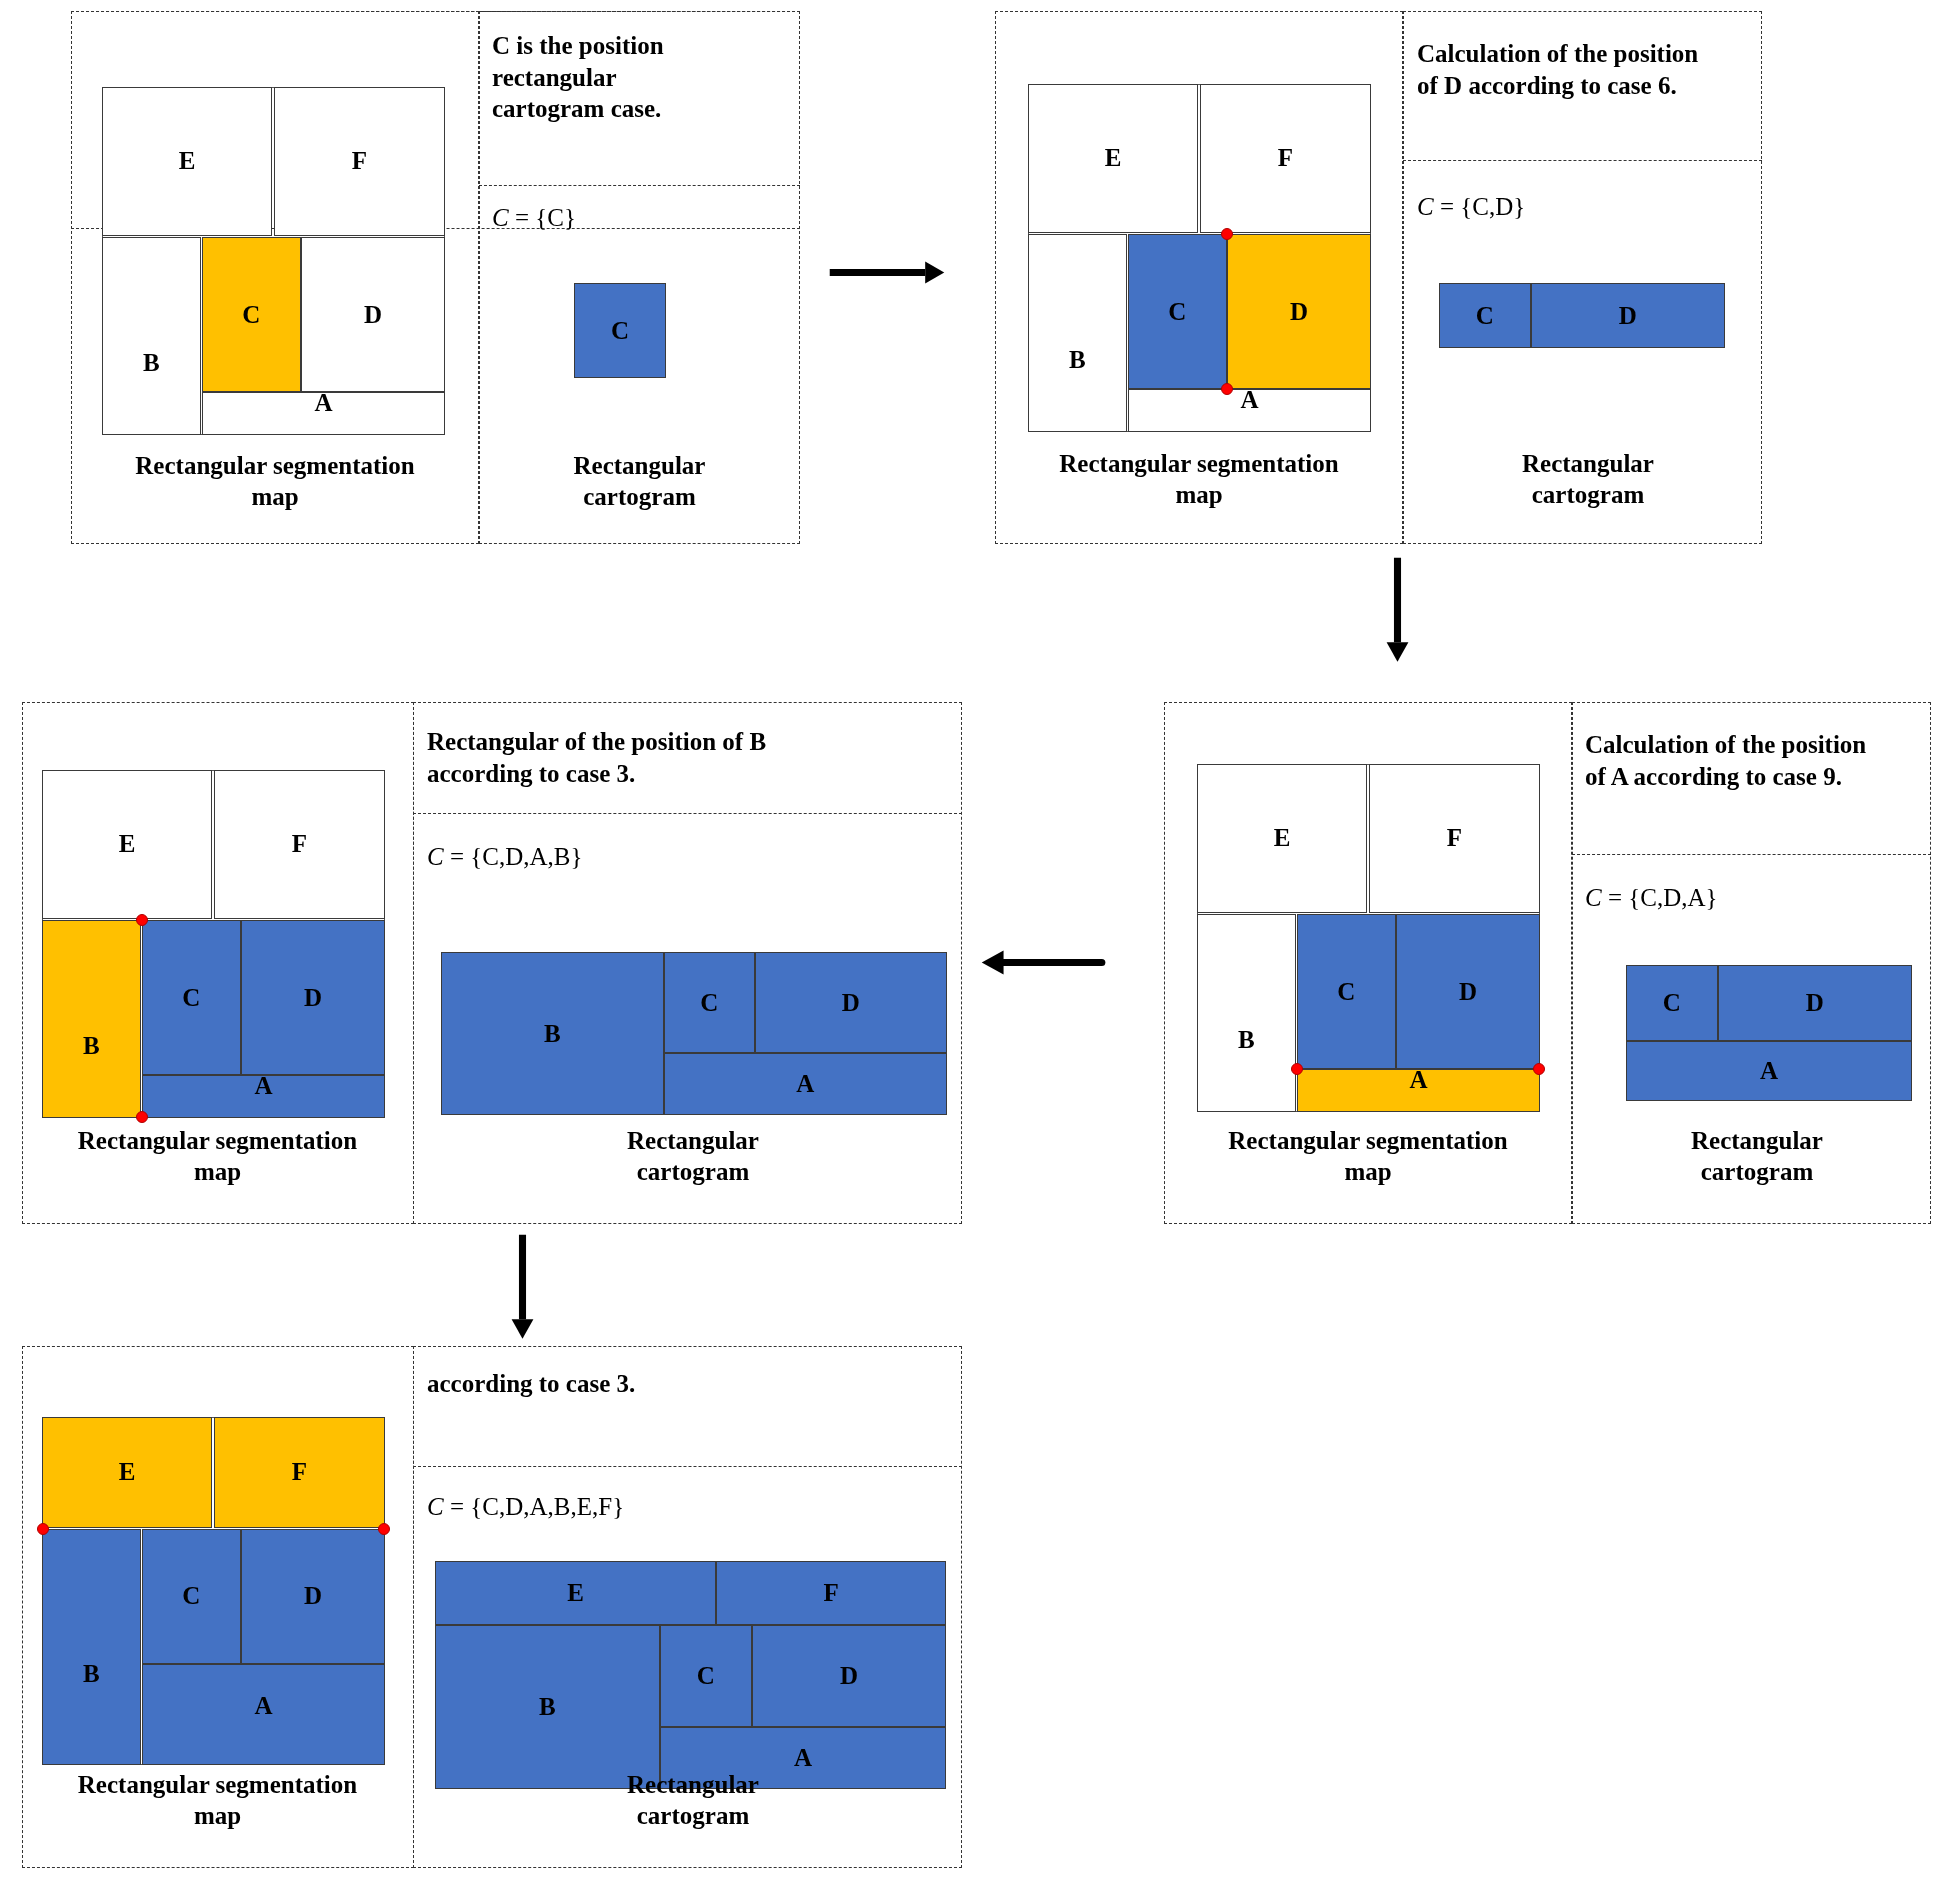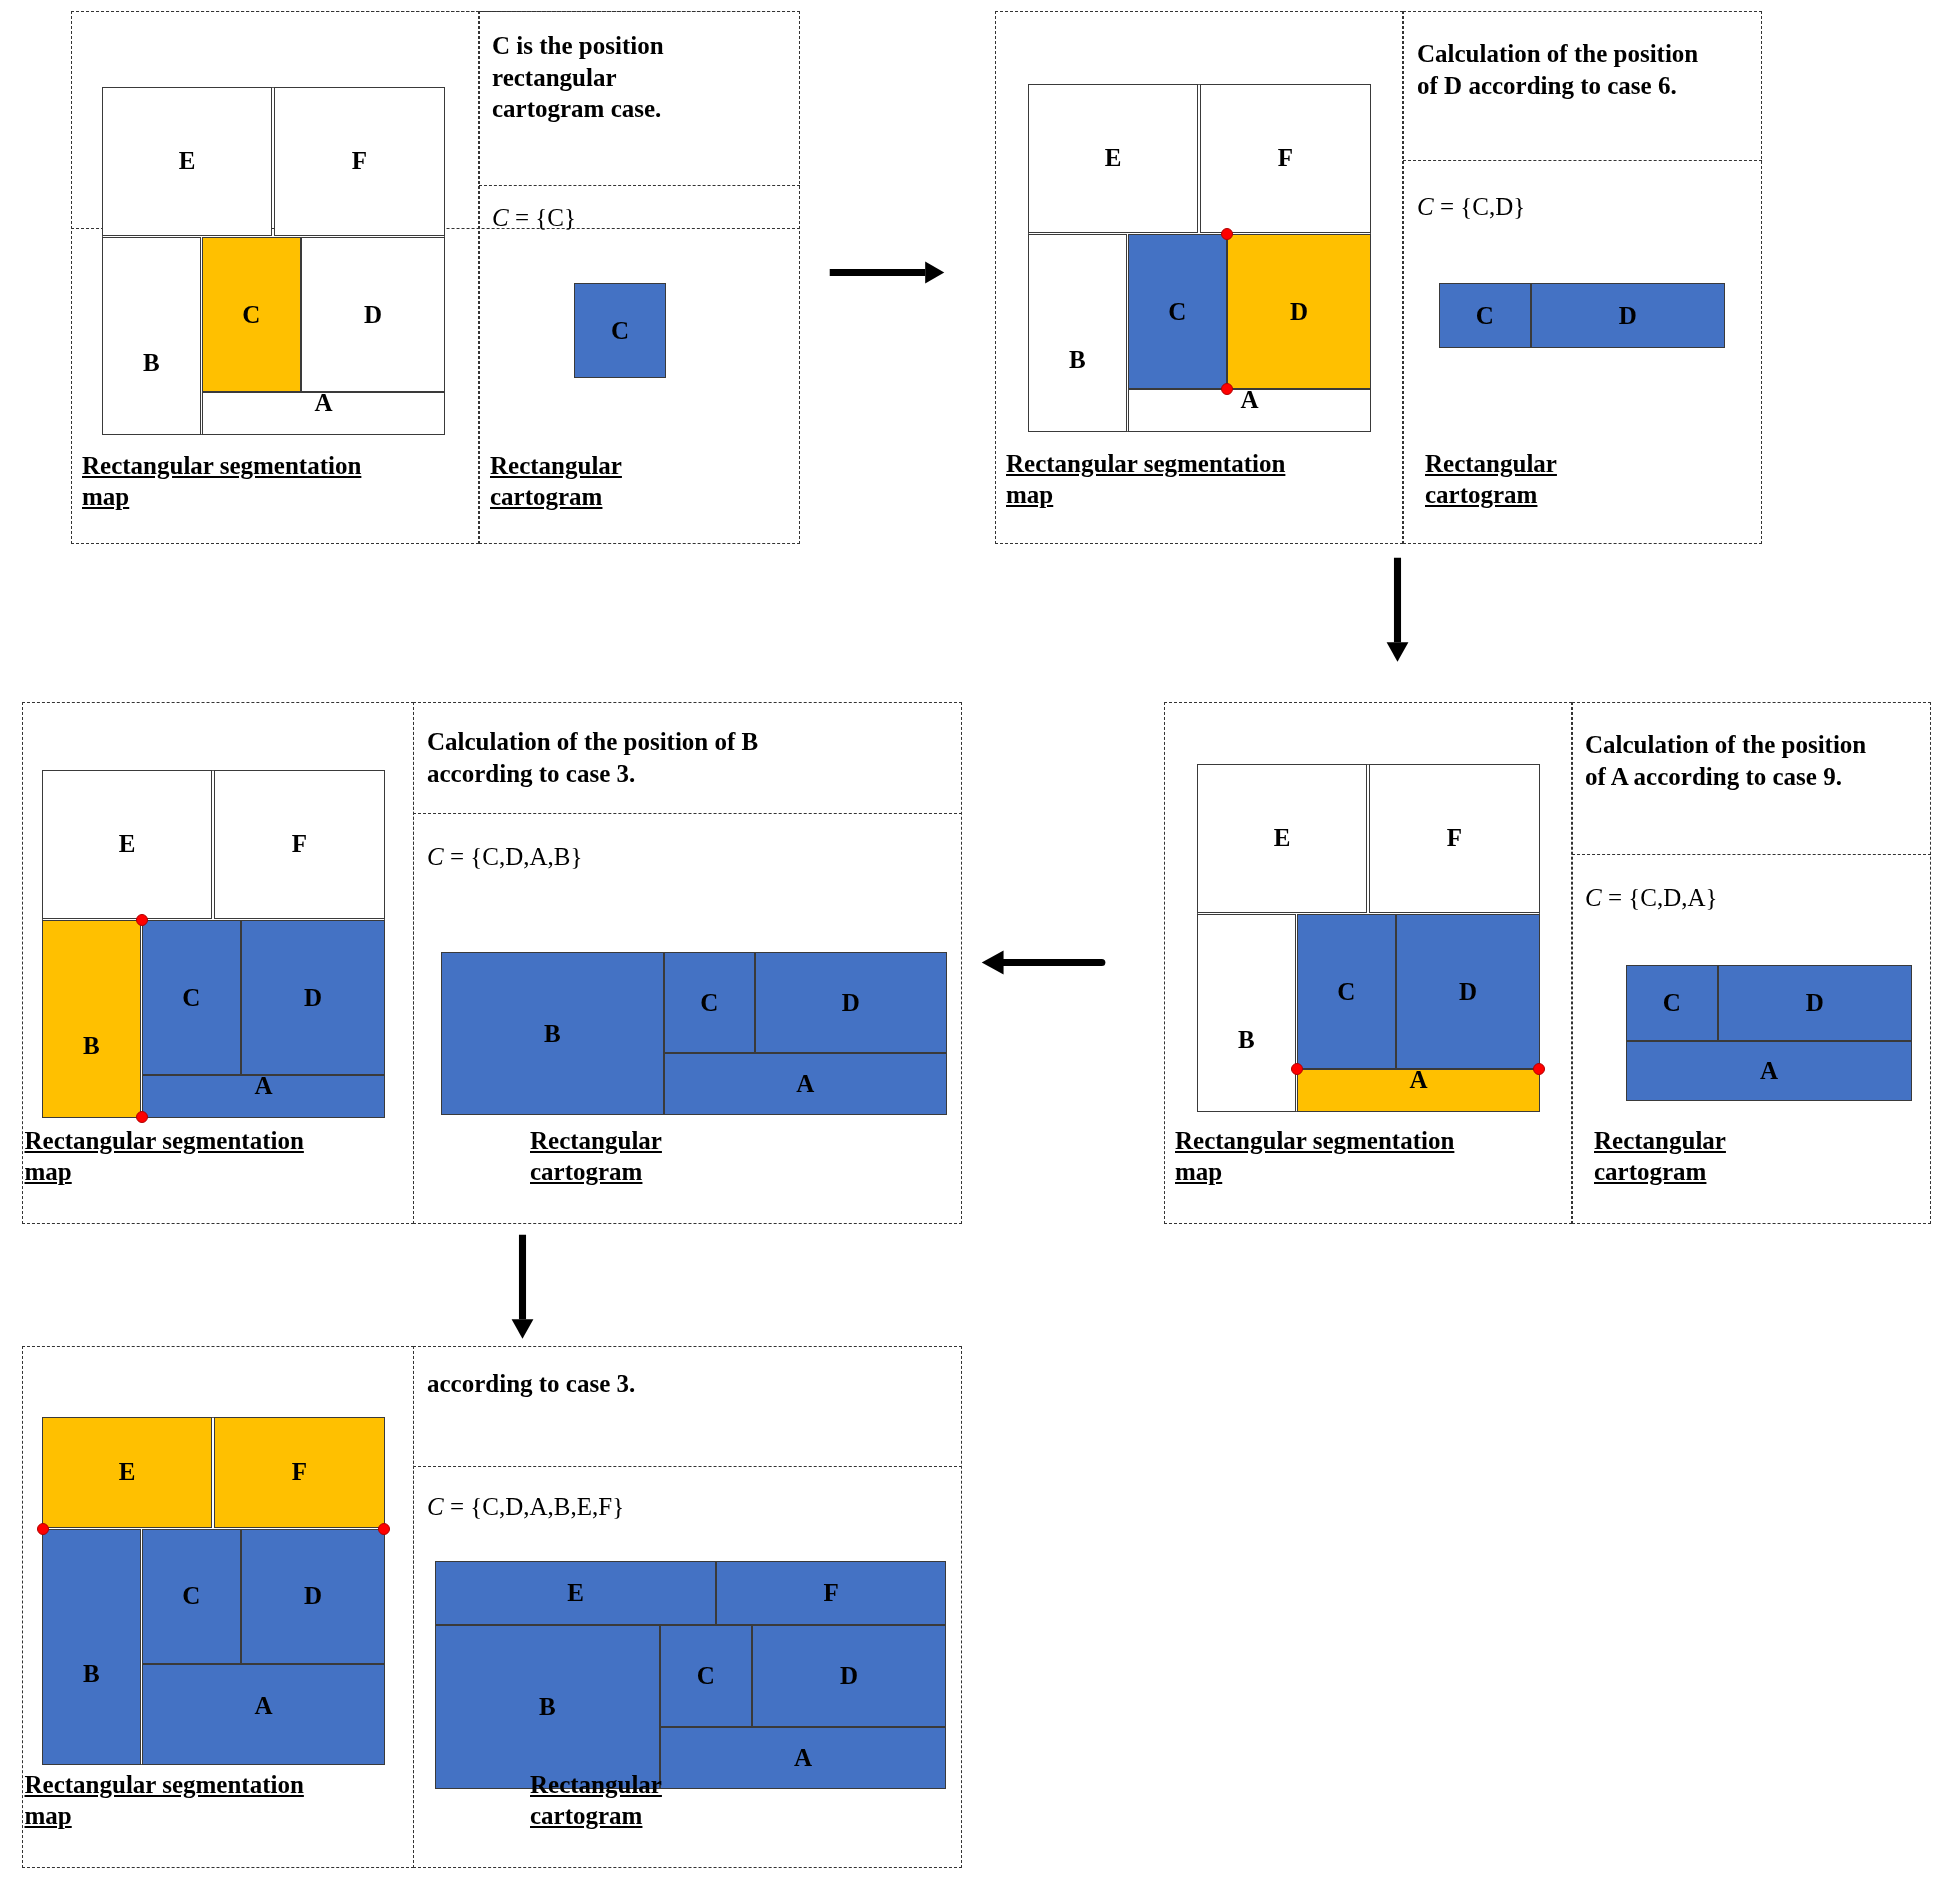--- a/index.html
+++ b/index.html
@@ -5,21 +5,21 @@
   html,body{margin:0;padding:0;background:#fff;}
   body{width:1955px;height:1878px;position:relative;font-family:"Liberation Serif",serif;color:#000;overflow:hidden;}
   .panel{position:absolute;border:1.6px dashed #333;box-sizing:border-box;}
   .map{position:absolute;box-sizing:border-box;border:1.1px solid #555;}
   .cell{position:absolute;box-sizing:border-box;border:1.1px solid #3a3a3a;display:flex;align-items:center;justify-content:center;font-weight:bold;color:#000;}
   .cell.white{background:#ffffff;}
   .cell.blue{background:#4472C4;}
   .cell.gold{background:#FFC000;}
   .clabel{pointer-events:none;}
   .dot{position:absolute;width:12px;height:12px;border-radius:50%;background:#FF0000;border:0.5px solid #b00000;box-sizing:border-box;z-index:9;}
-  .caption{position:absolute;font-weight:bold;line-height:1.22;text-decoration:underline;}
+  .caption{position:absolute;text-align:center;font-weight:bold;line-height:1.22;}
   .desc{position:absolute;font-weight:bold;line-height:1.26;}
   .setline{position:absolute;font-weight:normal;white-space:nowrap;}
   .setline i{font-style:italic;}
   .carto{position:absolute;box-sizing:border-box;}
   .arrow{position:absolute;}
   .fs46{font-size:25px;}
 </style>
 </head>
 <body>
 
@@ -226,21 +226,21 @@
   <div class="dot" style="left:calc(29% - 6px);top:calc(43% - 6px);"></div>
   <div class="dot" style="left:calc(29% - 6px);top:calc(100% - 6px);"></div>
 </div>
 
 <div class="caption fs46" style="left:24.5px;top:1126px;width:386px;">
   <div>Rectangular segmentation</div>
   <div>map</div>
 </div>
 
 <div class="desc fs46" style="left:427px;top:726px;width:522px;">
-  <div>Calculation of the position of B</div>
+  <div>Rectangular of the position of B</div>
   <div>according to case 3.</div>
 </div>
 
 <div class="setline fs46" style="left:427px;top:843px;">
   <i>C</i><span> = </span><span>{C,D,A,B}</span>
 </div>
 
 <div class="carto" style="left:441px;top:952px;width:506px;height:163px;">
   <div class="cell blue" style="left:0;top:0;width:44%;bottom:0;">
       <span class="clabel fs46">B</span>

